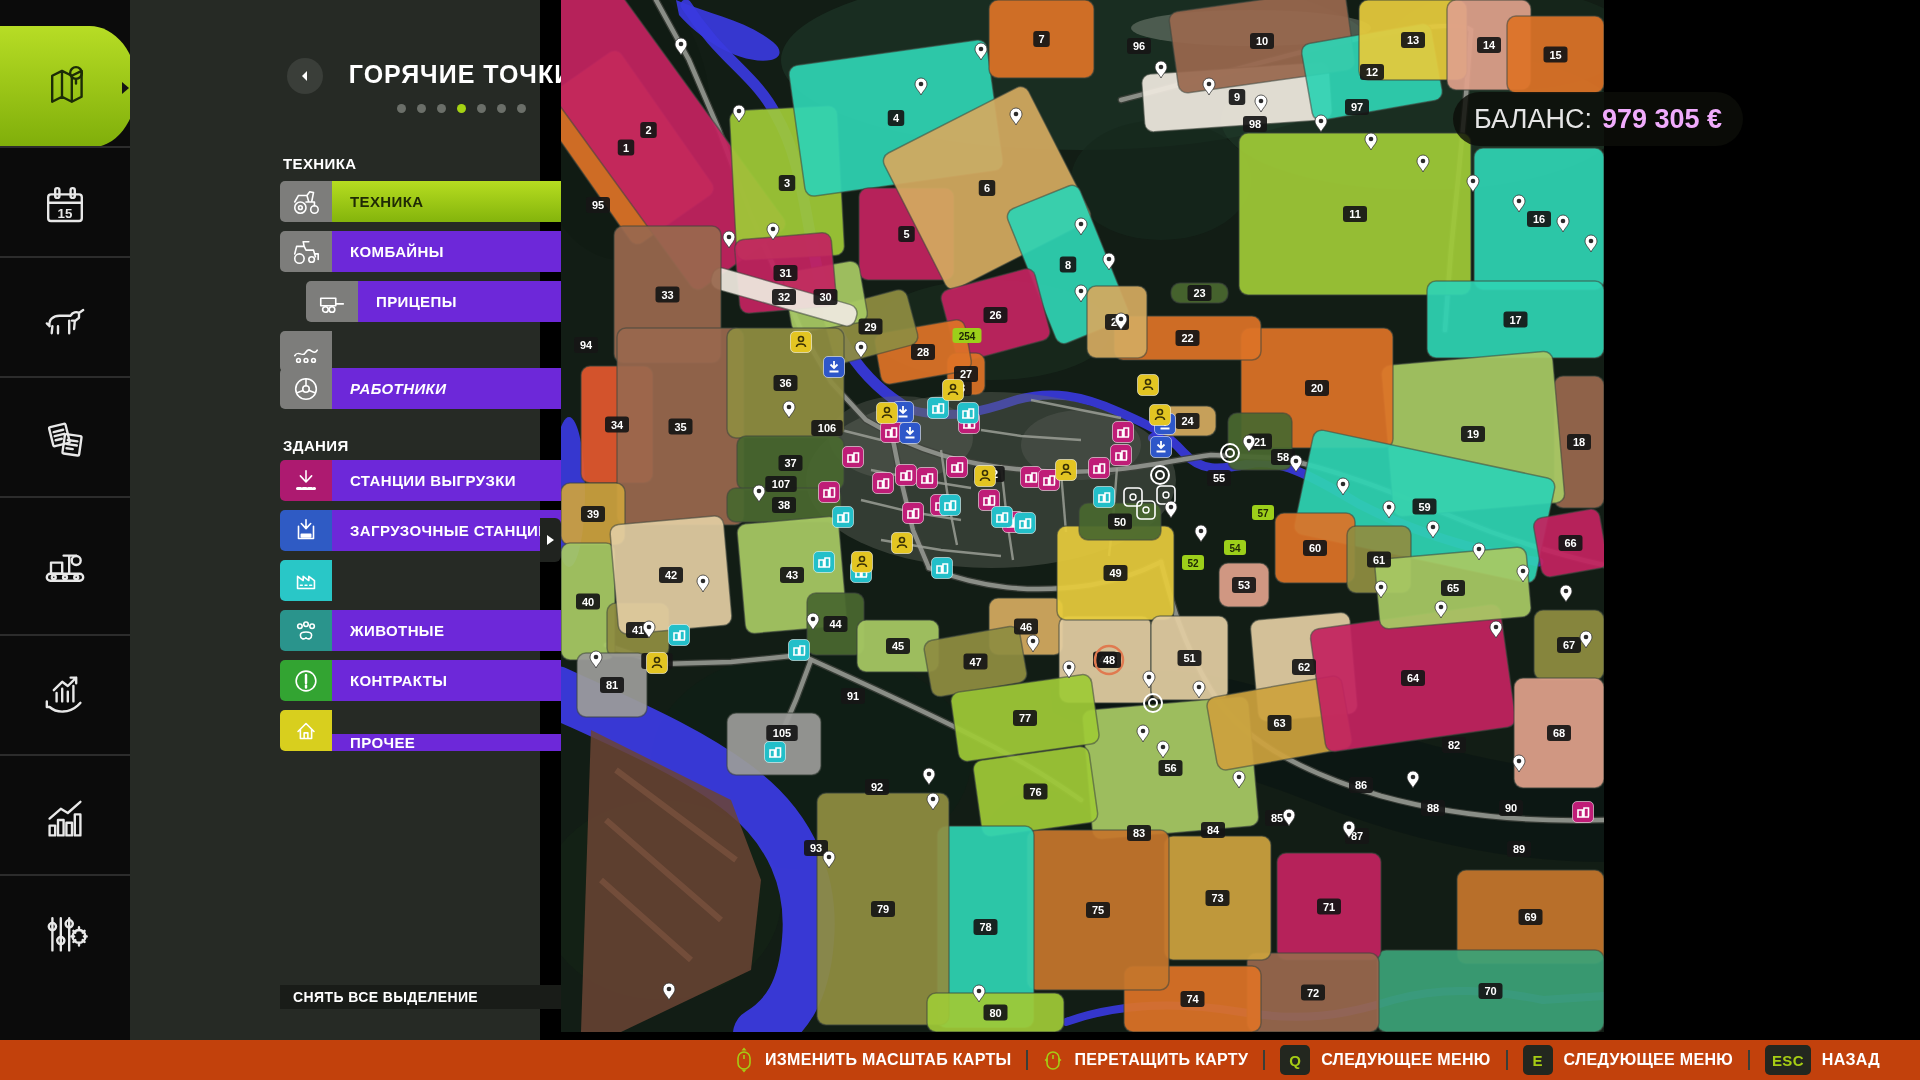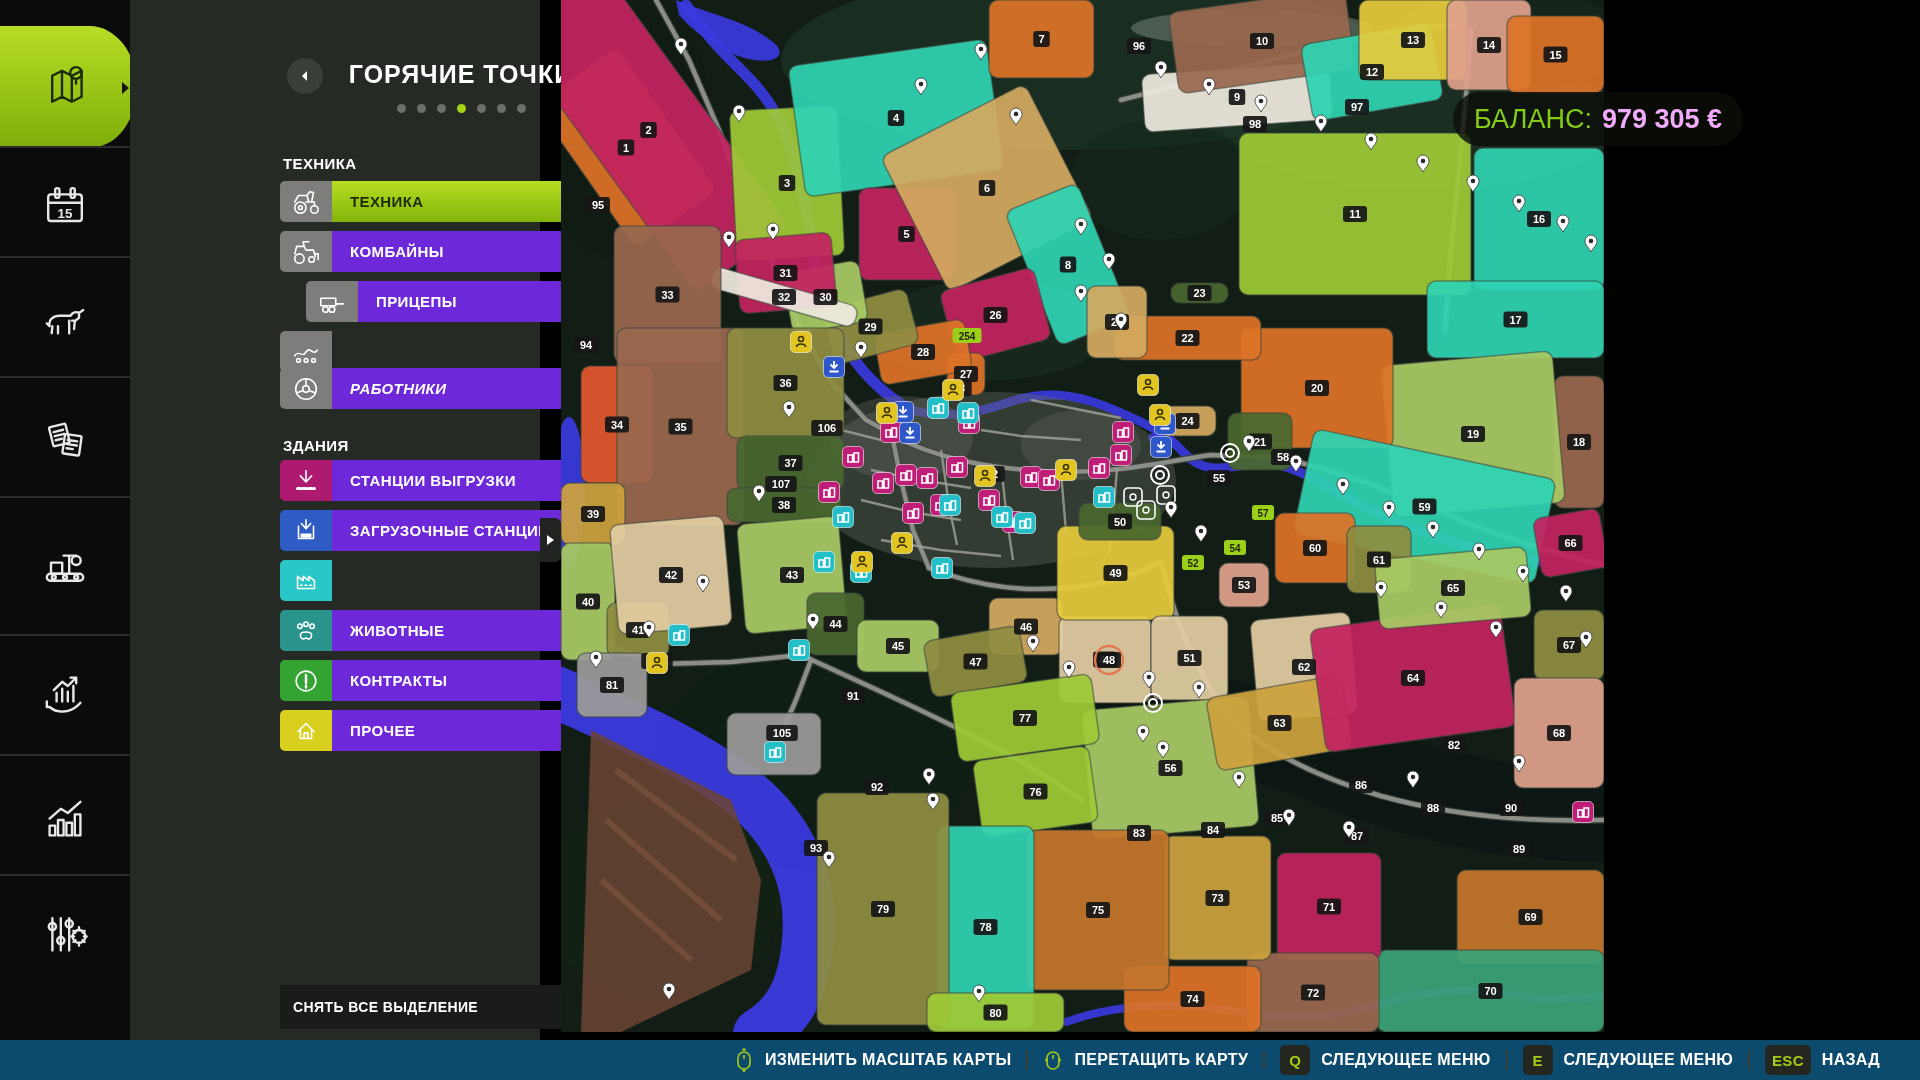--- a/index.html
+++ b/index.html
@@ -24,38 +24,38 @@
   .dot{width:9px;height:9px;border-radius:50%;background:#6b6f69;}
   .dot.on{background:#a5d313;}
   .sec-label{position:absolute;left:153px;color:#fff;font-size:15px;font-weight:bold;letter-spacing:.4px;}
   .row{position:absolute;left:150px;width:336px;height:41px;display:flex;}
   .tile{width:52px;height:41px;border-radius:5px 0 0 5px;display:flex;align-items:center;justify-content:center;color:#fff;flex:none;}
   .row .lbl{flex:1;background:#6d28d9;display:flex;align-items:center;padding-left:18px;color:#fff;
     font-size:15px;font-weight:bold;letter-spacing:.4px;position:relative;border-radius:0 5px 5px 0;}
   .row.sel .lbl{background:linear-gradient(#b6dd20,#84b40c);color:#1f2a05;}
   .sel-arrow{position:absolute;right:6px;top:14px;width:0;height:0;border-top:6px solid transparent;
     border-bottom:6px solid transparent;border-left:8px solid #20290a;}
-  #clear-bar{position:absolute;left:150px;top:985px;width:336px;height:44px;background:#191c18;
+  #clear-bar{position:absolute;left:150px;top:985px;width:336px;height:24px;background:#191c18;
     display:flex;align-items:center;color:#fff;font-size:14px;font-weight:bold;letter-spacing:.4px;padding:0 5px 0 13px;}
   #clear-bar .key{margin-left:auto;width:24px;height:22px;background:#252a23;border-radius:4px;color:#a5cc14;
     display:flex;align-items:center;justify-content:center;font-size:13px;font-weight:bold;}
   #scrollbar{position:absolute;left:506px;top:165px;width:4px;height:785px;background:#3a3d38;}
   #scroll-thumb{position:absolute;left:0;top:0;width:4px;height:330px;background:#90948e;}
   #collapse-tab{position:absolute;left:540px;top:518px;width:21px;height:44px;background:#20231f;
     border-radius:0 6px 6px 0;display:flex;align-items:center;justify-content:center;}
   #collapse-tab div{width:0;height:0;border-top:5px solid transparent;border-bottom:5px solid transparent;border-left:7px solid #fff;}
   
   #map-wrap{position:absolute;left:561px;top:0;width:1043px;height:1032px;background:#121d15;}
   
   #balance{position:absolute;left:1453px;top:92px;width:290px;height:54px;border-radius:27px;
     background:rgba(12,14,8,.82);display:flex;align-items:center;justify-content:center;gap:10px;}
-  #balance .b1{color:#84cc16;font-size:27px;}
+  #balance .b1{color:#e5e5e5;font-size:27px;}
   #balance .b2{color:#f0abfc;font-size:27px;font-weight:bold;}
   
-  #bottombar{position:absolute;left:0;top:1040px;width:1920px;height:40px;background:#0c4a6e;
+  #bottombar{position:absolute;left:0;top:1040px;width:1920px;height:40px;background:#c2410c;
     display:flex;align-items:center;justify-content:flex-end;padding-right:40px;gap:15px;}
   .bb-item{display:flex;align-items:center;gap:11px;color:#fff;font-size:16px;font-weight:bold;letter-spacing:.3px;}
   .bb-sep{width:2px;height:20px;background:#3a3e38;}
   .bb-key{min-width:30px;height:30px;padding:0 7px;background:#23271f;border-radius:5px;color:#a5cc14;
     display:flex;align-items:center;justify-content:center;font-size:15px;font-weight:bold;}
   svg text{font-family:"Liberation Sans","DejaVu Sans",sans-serif;}
 </style>
 </head>
 <body>
 
@@ -272,21 +272,21 @@
           <div class="tile" style="background:#33a432">
             <svg width="30" height="30" viewBox="0 0 32 32" fill="none" stroke="currentColor" stroke-width="1.7" stroke-linecap="round" stroke-linejoin="round">
               <circle cx="16" cy="16" r="10.5"></circle>
               <path d="M16,9.5 L16,18 M16,20.8 L16,23" stroke-width="2.6"></path>
             </svg>
           </div>
           <div class="lbl">
             <span>КОНТРАКТЫ</span>
           </div>
         </div>
-        <div class="row" style="top: 710px;">
+        <div class="row" style="top: 710px; align-items: flex-end;">
           <div class="tile" style="background:#d8cf1e">
             <svg width="30" height="30" viewBox="0 0 32 32" fill="none" stroke="currentColor" stroke-width="1.7" stroke-linecap="round" stroke-linejoin="round">
               <path d="M7.5,16.5 L16,8 L24.5,16.5 M10,14.5 L10,24 L22,24 L22,14.5 M14,24 L14,18 L18,18 L18,24"></path>
             </svg>
           </div>
           <div class="lbl">
             <span>ПРОЧЕЕ</span>
           </div>
         </div>
       </div>

